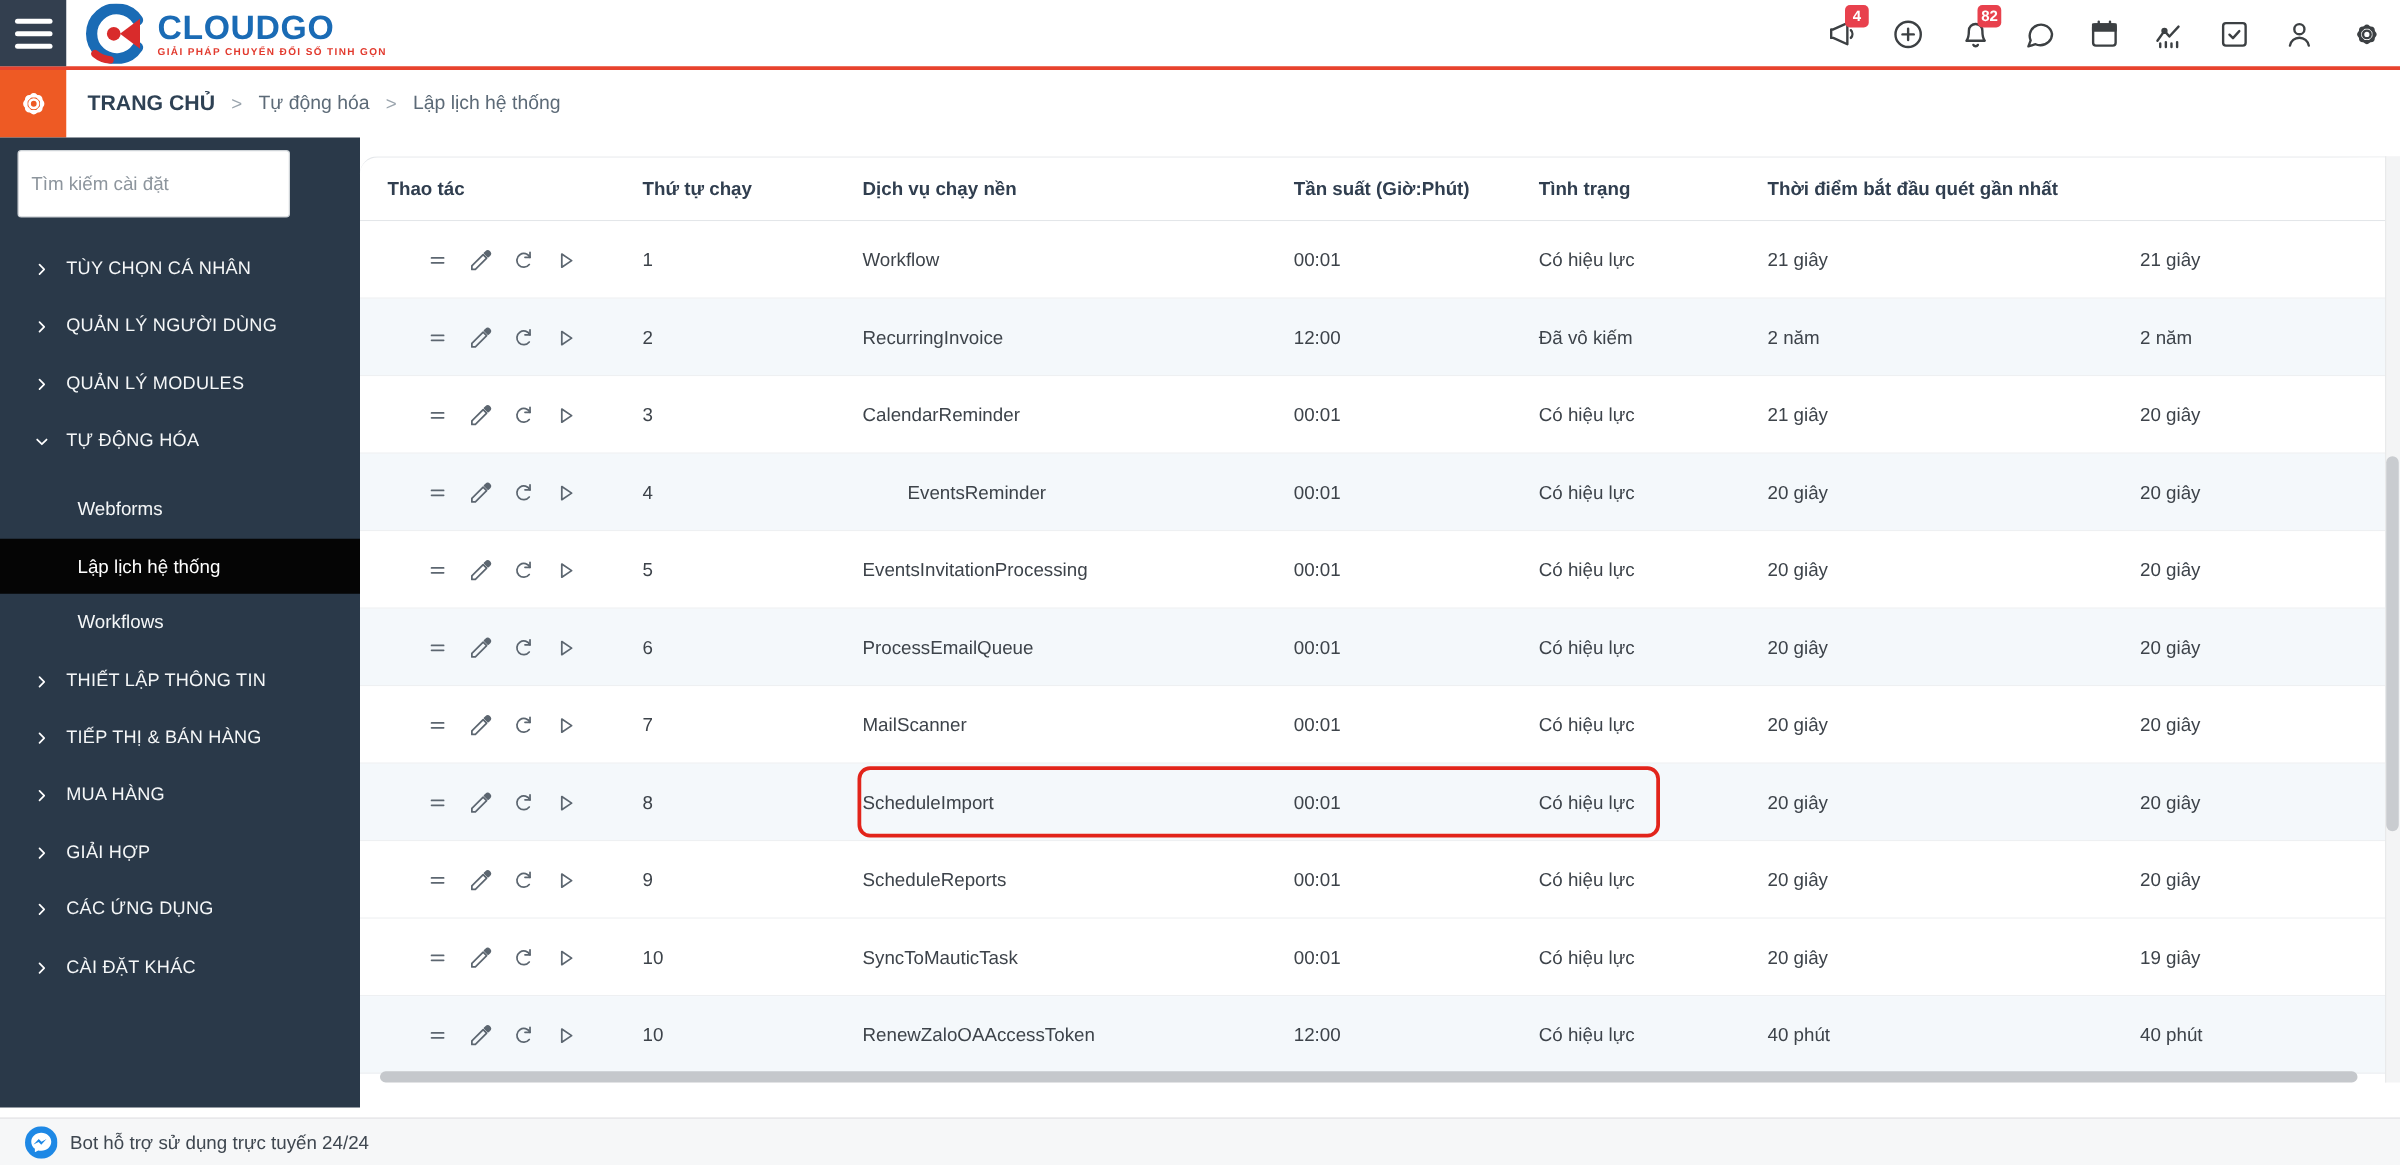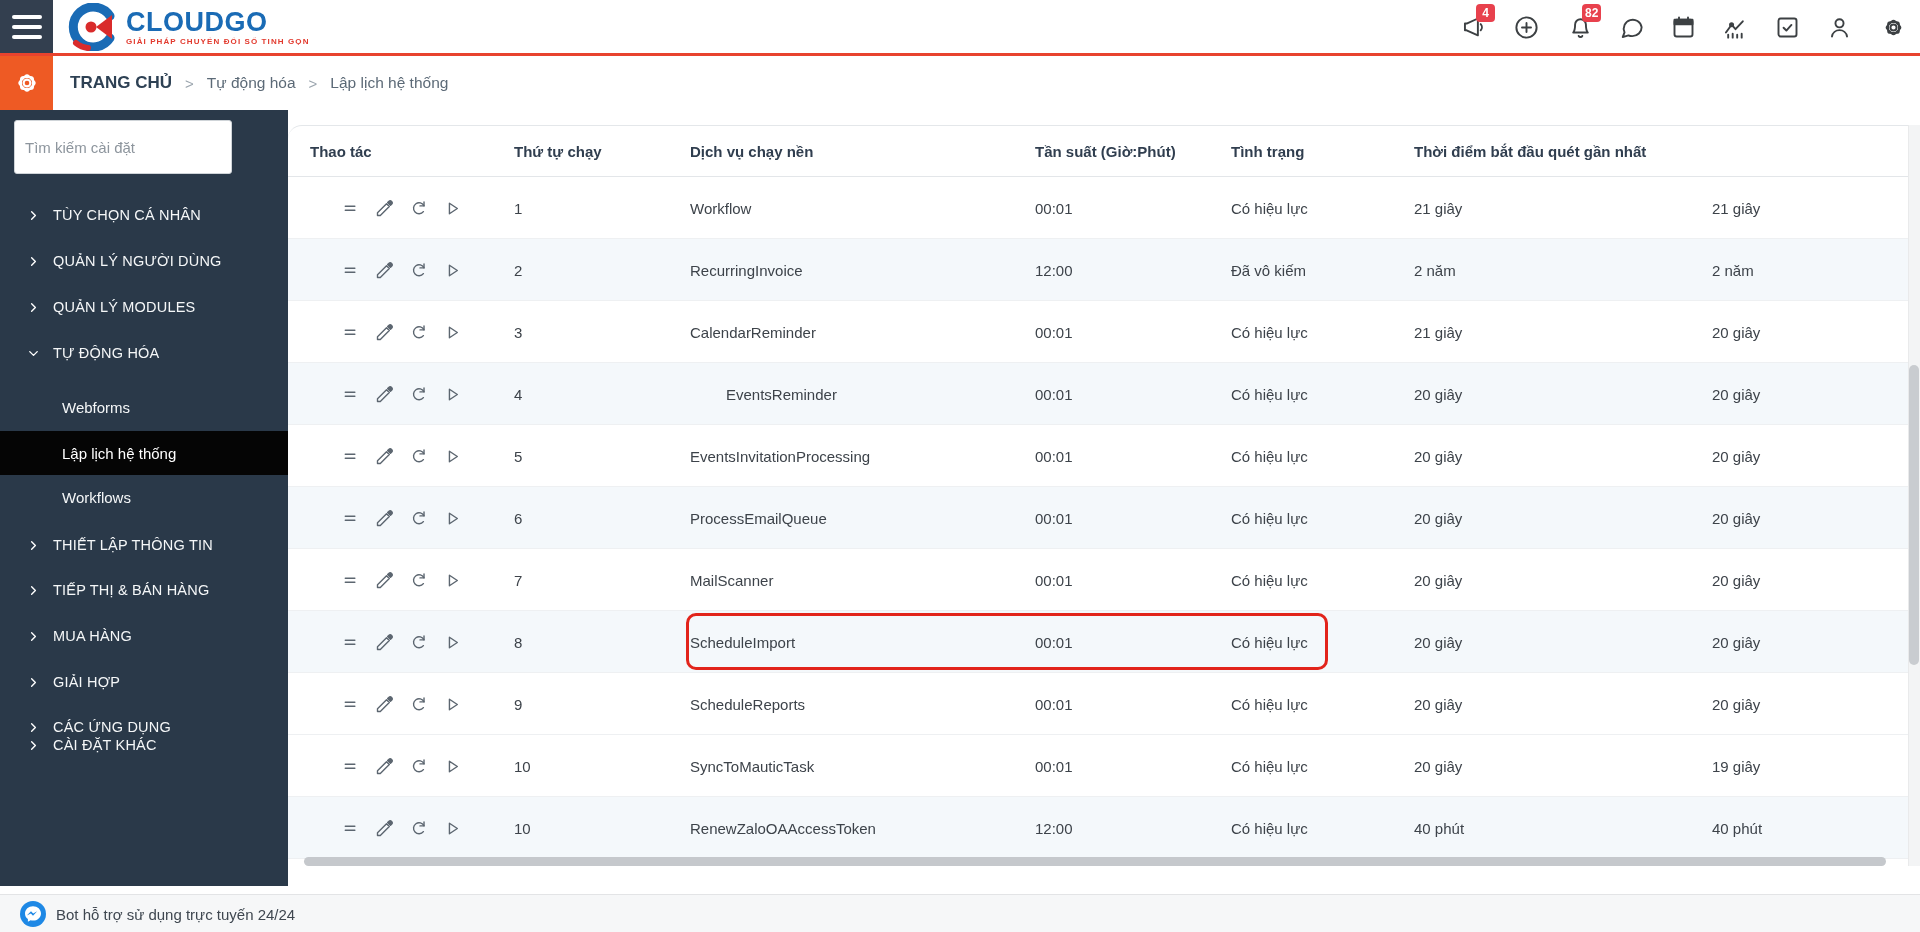--- a/index.html
+++ b/index.html
@@ -227,21 +227,21 @@
           <span>GIẢI HỢP</span>
         </div>
         <div class="nav-item" style="top: 597px;">
           <span class="chev">
             <svg width="15" height="15" viewBox="0 0 24 24" fill="none" stroke="#fff" stroke-width="2.2" stroke-linecap="round" stroke-linejoin="round">
               <polyline points="9,6 15,12 9,18"></polyline>
             </svg>
           </span>
           <span>CÁC ỨNG DỤNG</span>
         </div>
-        <div class="nav-item" style="top: 615px;">
+        <div class="nav-item" style="top: 644px;">
           <span class="chev">
             <svg width="15" height="15" viewBox="0 0 24 24" fill="none" stroke="#fff" stroke-width="2.2" stroke-linecap="round" stroke-linejoin="round">
               <polyline points="9,6 15,12 9,18"></polyline>
             </svg>
           </span>
           <span>CÀI ĐẶT KHÁC</span>
         </div>
       </div>
   </div>
 

